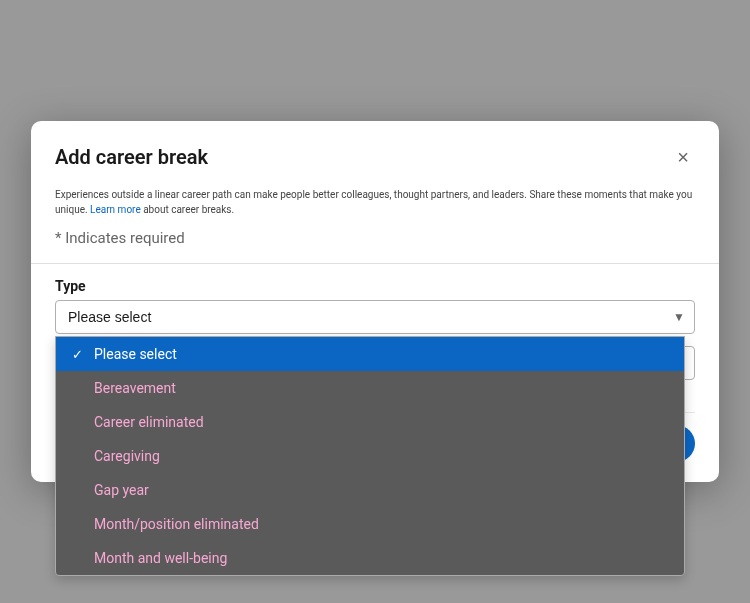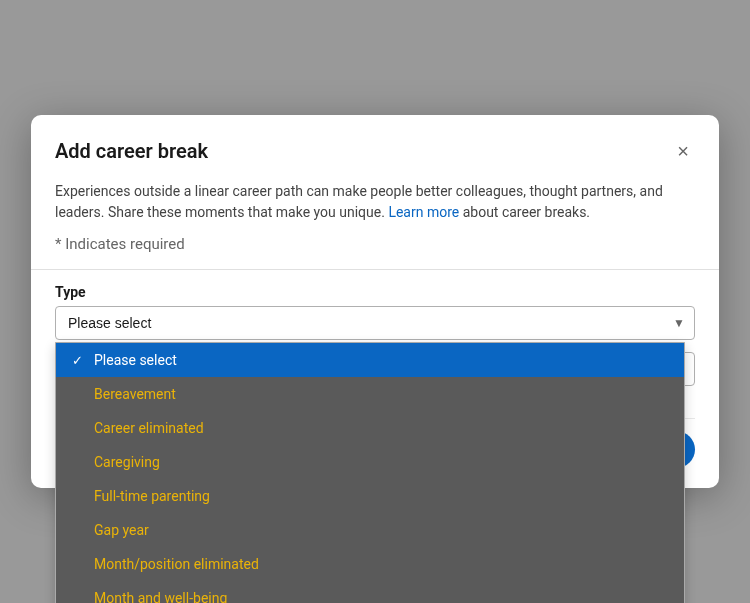--- a/index.html
+++ b/index.html
@@ -37,21 +37,21 @@
       background: none;
       border: none;
       cursor: pointer;
       color: #666;
       font-size: 20px;
       line-height: 1;
       padding: 2px 6px;
       border-radius: 50%;
     }
     .modal-body {
-      font-size: 14px;
+      font-size: 10px;
       color: #444;
       line-height: 1.5;
       margin-bottom: 12px;
       margin-top: 10px;
     }
     .modal-body a {
       color: #0a66c2;
       text-decoration: none;
     }
     .required-note {
@@ -110,21 +110,21 @@
     .dropdown-overlay::-webkit-scrollbar-track {
       background: #666;
     }
     .dropdown-overlay::-webkit-scrollbar-thumb {
       background: #999;
       border-radius: 4px;
     }
     .dropdown-item {
       padding: 9px 16px;
       font-size: 14px;
-      color: #eab308;
+      color: #f9a8d4;
       cursor: pointer;
       display: flex;
       align-items: center;
       gap: 8px;
     }
     .dropdown-item.selected {
       background: #0a66c2;
       color: #fff;
     }
     .dropdown-item .check-mark {
@@ -212,24 +212,20 @@
       <div class="dropdown-item">
         <span class="check-mark"></span>
         <span>Career eliminated</span>
       </div>
       <div class="dropdown-item">
         <span class="check-mark"></span>
         <span>Caregiving</span>
       </div>
       <div class="dropdown-item">
         <span class="check-mark"></span>
-        <span>Full-time parenting</span>
-      </div>
-      <div class="dropdown-item">
-        <span class="check-mark"></span>
         <span>Gap year</span>
       </div>
       <div class="dropdown-item">
         <span class="check-mark"></span>
         <span>Month/position eliminated</span>
       </div>
       <div class="dropdown-item">
         <span class="check-mark"></span>
         <span>Month and well-being</span>
       </div>

